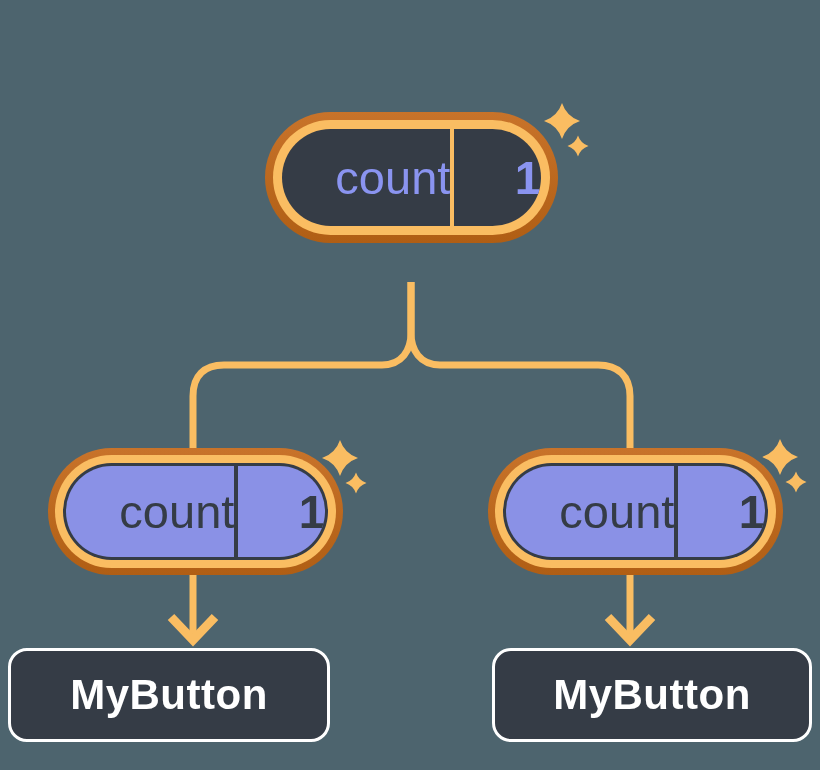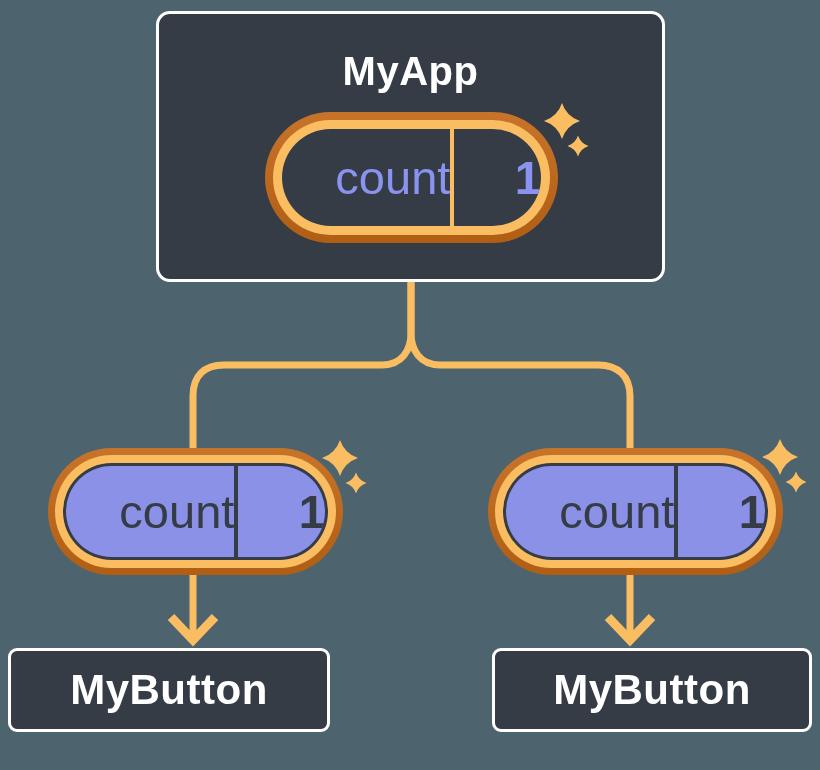--- a/index.html
+++ b/index.html
@@ -30,21 +30,21 @@
     border:3px solid var(--node-border);z-index:1;
     display:flex;align-items:center;justify-content:center;
   }
   .node-root{left:156px;top:11px;width:509px;height:271px;border-radius:14px;
     flex-direction:column;justify-content:flex-start;}
   .node-title{
     color:var(--node-text);font-size:40px;font-weight:600;letter-spacing:.5px;
     text-align:center;line-height:1;
   }
   .node-root .node-title{margin-top:37px;}
-  .node-leaf{width:322px;height:84px;border-radius:9px;}
+  .node-leaf{width:322px;height:94px;border-radius:19px;}
   .node-leaf-left{left:8px;top:648px;}
   .node-leaf-right{left:492px;top:648px;width:320px;}
   .node-leaf .node-title{font-size:42px;}
 
   .pill{position:absolute;z-index:2;border-radius:999px;
     background:linear-gradient(180deg,var(--ring-outer-top),var(--ring-outer-bottom));}
   .pill-layer{width:100%;height:100%;border-radius:999px;}
   .pill-top{left:265px;top:112px;width:293px;height:131px;padding:8px;}
   .pill-top .ring-inner{background:var(--ring-inner);padding:9px;}
   .pill-top .pill-core{background:var(--node-fill);}
@@ -79,23 +79,20 @@
 
 <div class="stage">
 
   <svg class="connectors" width="820" height="770" viewBox="0 0 820 770">
     <path class="branch" d="M411,282 L411,333 C411,350 402,365 382,365 L224,365 C204,365 193,376 193,396 L193,636"></path>
     <path class="branch" d="M411,282 L411,333 C411,350 420,365 440,365 L598,365 C618,365 630,376 630,396 L630,636"></path>
     <polyline class="arrow" points="171,617 193,640 215,617"></polyline>
     <polyline class="arrow" points="608,617 630,640 652,617"></polyline>
   </svg>
 
-  <div class="node node-root">
-    <div class="node-title">MyApp</div>
-  </div>
 
   <div class="pill pill-top">
     <div class="pill-layer ring-inner">
       <div class="pill-layer pill-core">
         <div class="pill-cell cell-label">
           <span class="pill-label">count</span>
         </div>
         <div class="pill-divider"></div>
         <div class="pill-cell cell-value">
           <span class="pill-value">1</span>

